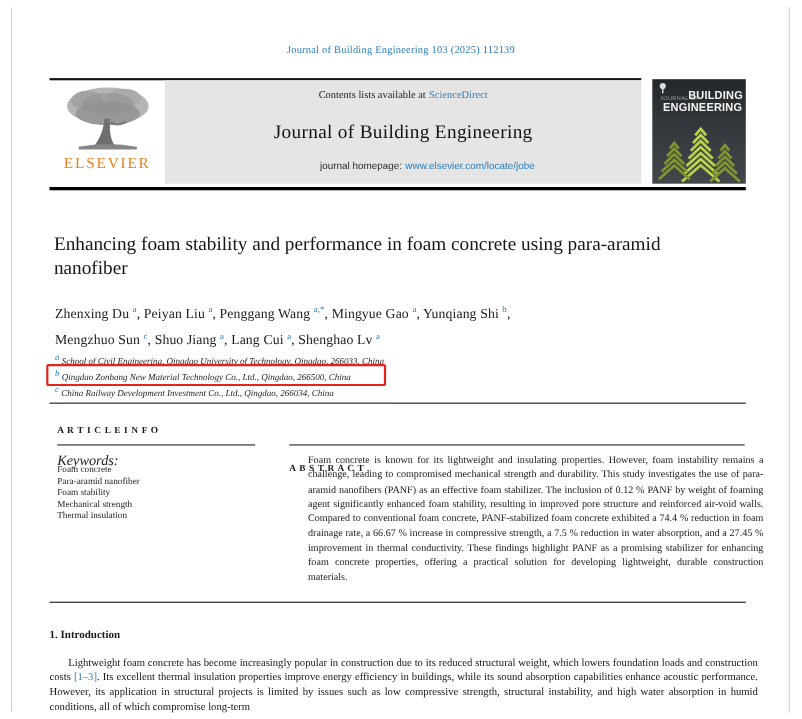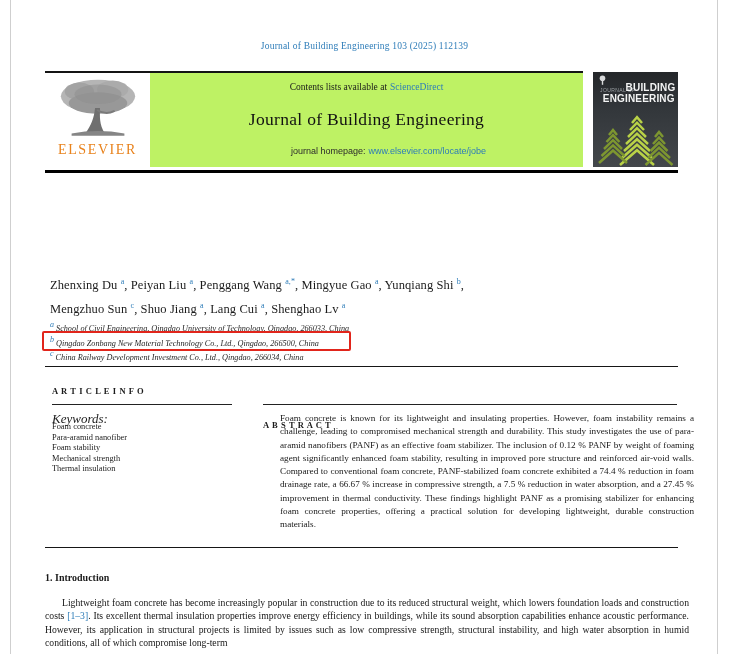--- a/index.html
+++ b/index.html
@@ -1,30 +1,30 @@
 <!DOCTYPE html>
 <html style="--link-blue: #2d7cb8; --elsevier-orange: #e8821c; --highlight-red: #e1251b; --cover-green: #7d9630; --cover-green-bright: #b9d247;"><head>
 <meta charset="utf-8">
 <style>
   html,body{margin:0;padding:0;background:#fff;}
   #screen{position:relative;width:729px;height:654px;background:#ffffff;overflow:hidden;
-          font-family:"Liberation Serif", serif;color:#1b1b1b;}
+          font-family:"Liberation Serif", serif;color:#1b1b1b;border-radius:29px;}
   .edge{position:absolute;top:0;bottom:0;width:1px;background:#cfcfcf;}
   #edge-left{left:10px;} #edge-right{left:717px;}
 
   
   #top-ref{position:absolute;left:0;right:0;top:41px;text-align:center;
            font-size:9.5px;color:var(--link-blue);letter-spacing:.2px;}
 
   
   #rule-top{position:absolute;left:45px;top:71px;width:538px;height:1.5px;background:#141414;}
   #logo{position:absolute;left:47px;top:76px;width:101px;height:90px;text-align:center;}
   #logo svg{display:block;margin:0 auto;}
   #logo-text{font-size:14px;color:var(--elsevier-orange);letter-spacing:1.6px;margin-top:2px;}
-  #band{position:absolute;left:150px;top:73px;width:433px;height:94px;background:#bef264;}
+  #band{position:absolute;left:150px;top:73px;width:433px;height:94px;background:#e5e5e5;}
   #contents-line{position:absolute;left:0;right:0;top:9px;text-align:center;font-size:9.5px;color:#1a1a1a;}
   #contents-line .lbl{margin-right:3px;}
   .link{color:var(--link-blue);text-decoration:none;cursor:pointer;}
   #band-title{position:absolute;left:0;right:0;top:36px;text-align:center;font-size:17.5px;color:#121212;letter-spacing:.3px;}
   #homepage-line{position:absolute;left:0;right:0;bottom:11px;text-align:center;
                  font-family:"Liberation Sans", sans-serif;font-size:9px;color:#2b2b2b;padding-left:44px;}
   #homepage-line .lbl{margin-right:3px;}
 
   
   #cover{position:absolute;left:593px;top:72px;width:85px;height:95px;overflow:hidden;
@@ -128,20 +128,21 @@
       <path class="tree-ch" d="M62 28 L66 23 L70 28"></path>
       <path class="tree-ch" d="M60 35 L66 28.5 L72 35"></path>
       <path class="tree-ch" d="M57.5 42 L66 33.6 L74.5 42"></path>
       <path class="tree-ch" d="M55 49 L66 38.7 L77 49"></path>
       <path class="tree-ch" d="M52.5 56 L66 43.9 L79.5 56"></path>
     </svg>
   </div>
 
   <div id="rule-thick"></div>
 
+  <div id="article-title">Enhancing foam stability and performance in foam concrete using para-aramid nanofiber</div>
 
   <div id="author-list"><span>Zhenxing Du <sup class="sup">a</sup>, </span><span>Peiyan Liu <sup class="sup">a</sup>, </span><span>Penggang Wang <sup class="sup">a,*</sup>, </span><span>Mingyue Gao <sup class="sup">a</sup>, </span><span>Yunqiang Shi <sup class="sup">b</sup>, </span><br><span>Mengzhuo Sun <sup class="sup">c</sup>, </span><span>Shuo Jiang <sup class="sup">a</sup>, </span><span>Lang Cui <sup class="sup">a</sup>, </span><span>Shenghao Lv <sup class="sup">a</sup></span></div>
 
   <div id="affiliation-list">
       <div class="aff-line"><sup class="sup">a</sup><span> School of Civil Engineering, Qingdao University of Technology, Qingdao, 266033, China</span></div>
       <div class="aff-line"><sup class="sup">b</sup><span> Qingdao Zonbang New Material Technology Co., Ltd., Qingdao, 266500, China</span><span class="red-box"></span></div>
       <div class="aff-line"><sup class="sup">c</sup><span> China Railway Development Investment Co., Ltd., Qingdao, 266034, China</span></div>
     </div>
 
   <div id="rule-info-top"></div>

